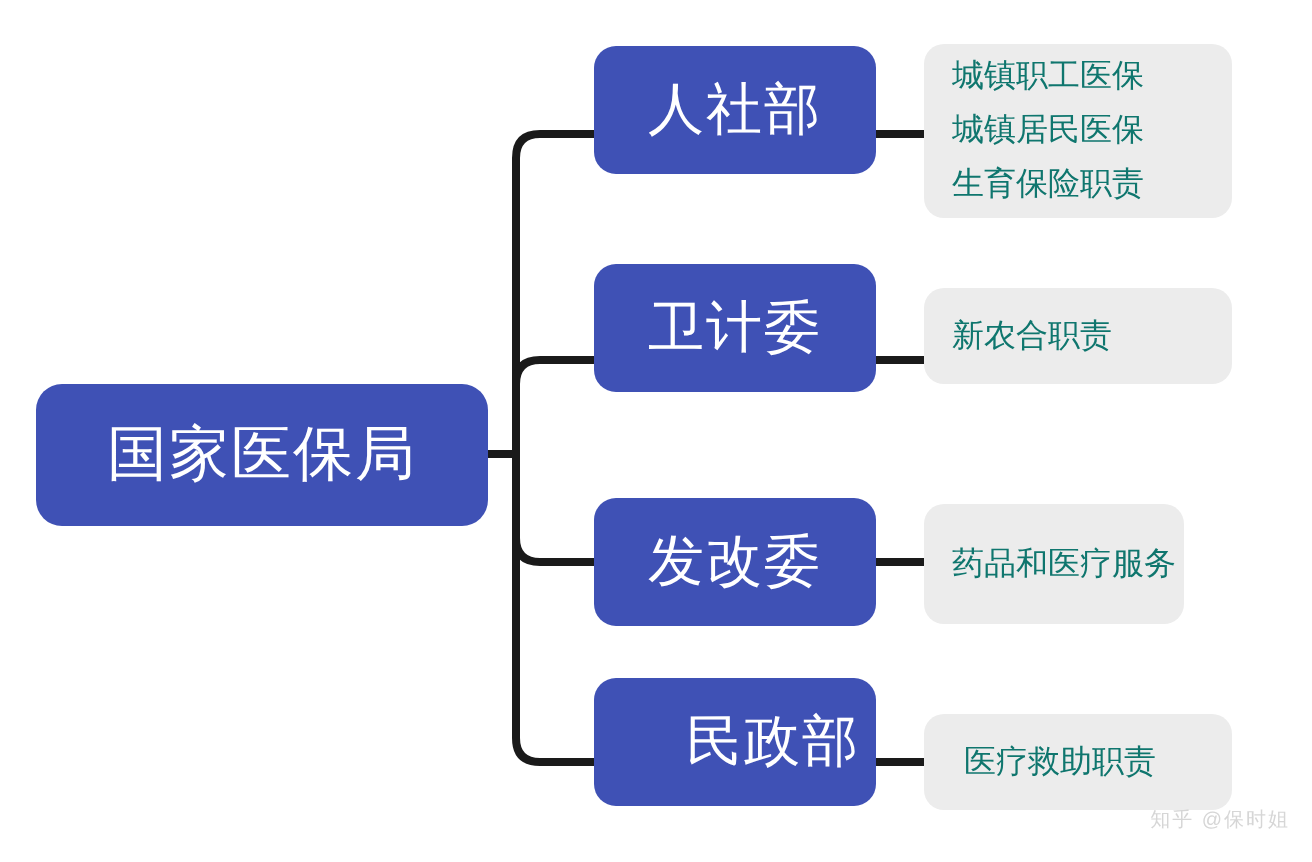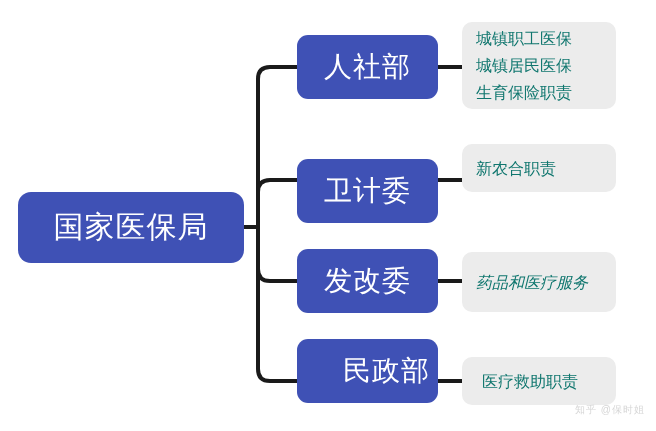--- a/index.html
+++ b/index.html
@@ -55,22 +55,22 @@
     text-align: right;
   }
 
   .node-branch {
     left: 297px;
     width: 141px;
     height: 64px;
     font-size: 28px;
   }
 
-  .node-branch.r0 { top: 35px; }
-  .node-branch.r1 { top: 159px; }
+  .node-branch.r0 { top: 23px; }
+  .node-branch.r1 { top: 132px; }
   .node-branch.r2 { top: 249px; }
   .node-branch.r3 { top: 339px; padding-left: 38px; }
 
   
   .detail {
     position: absolute;
     left: 462px;
     background: #ECECEC;
     border-radius: 10px;
     color: #0f766e;
@@ -84,21 +84,21 @@
   }
 
   .detail .line {
     font-size: 16px;
     line-height: 27px;
     white-space: nowrap;
   }
 
   .detail.d0 { top: 22px;  width: 154px; height: 87px; }
   .detail.d1 { top: 144px; width: 154px; height: 48px; }
-  .detail.d2 { top: 252px; width: 154px; height: 60px; font-style: italic; }
+  .detail.d2 { top: 252px; width: 130px; height: 60px; }
   .detail.d3 { top: 357px; width: 154px; height: 48px; padding-left: 20px; }
 
   
   .watermark {
     position: absolute;
     right: 11px;
     bottom: 14px;
     font-size: 10px;
     color: #D6D6D6;
     letter-spacing: 1px;

